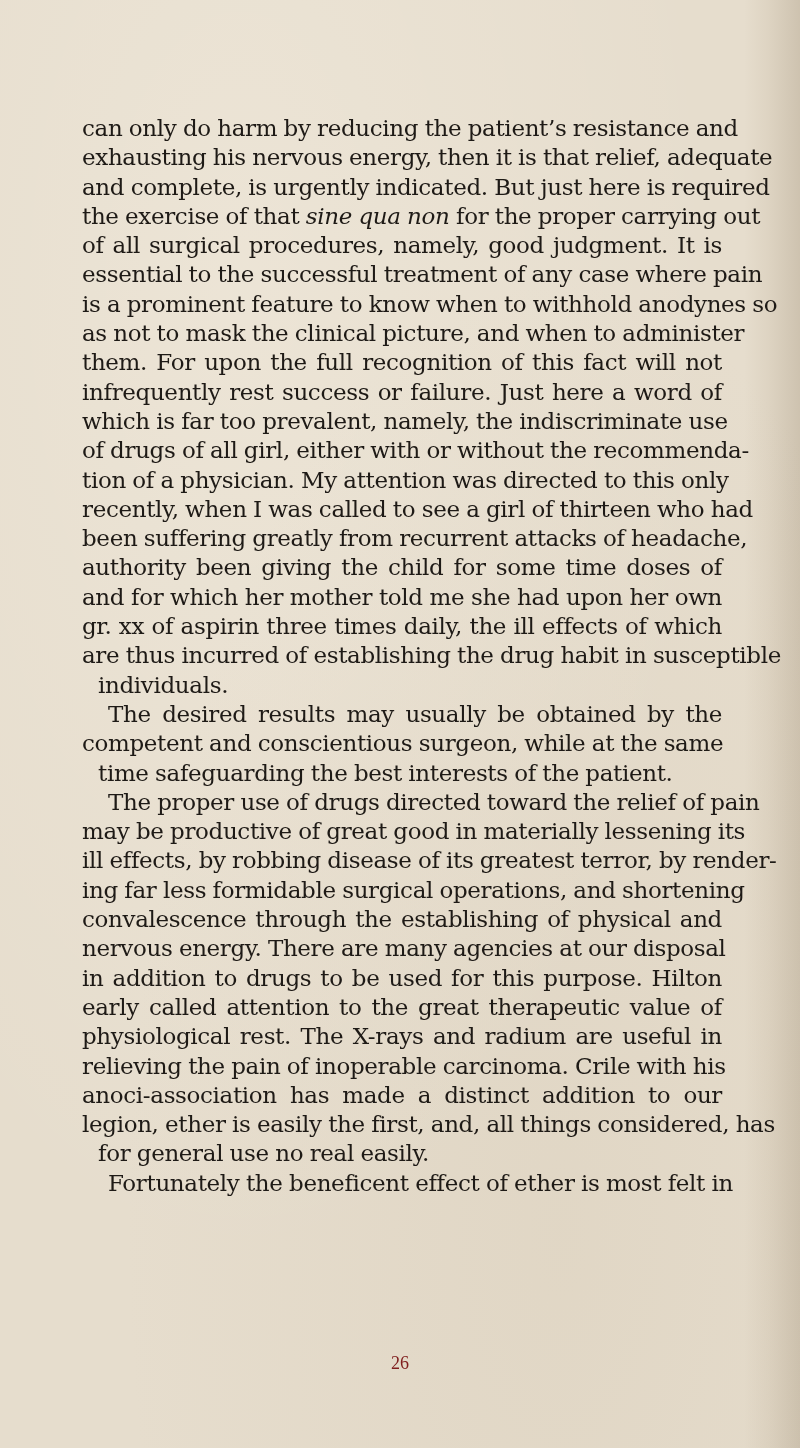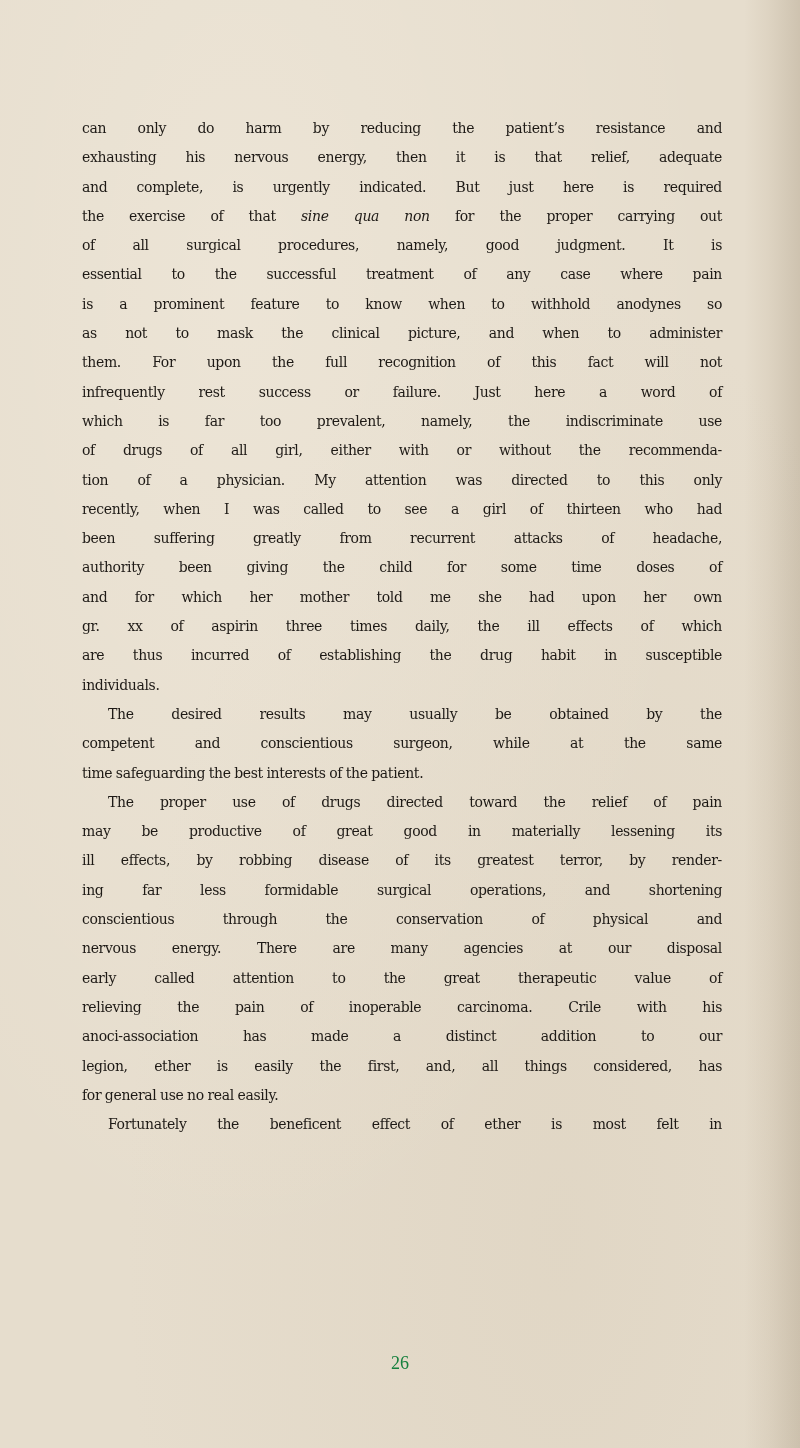--- a/index.html
+++ b/index.html
@@ -21,45 +21,46 @@
     }
     .page {
       position: absolute;
       left: 82px;
       top: 114px;
       width: 640px;
     }
     .line {
       height: 29.3px;
       line-height: 29.3px;
-      font-size: 14px;
+      font-size: 23px;
       white-space: nowrap;
       text-align: justify;
       text-align-last: justify;
       letter-spacing: -0.35px;
       word-spacing: -0.5px;
     }
     .line.last {
       text-align-last: left;
+      margin-left: 16px;
     }
     .line.indent {
       padding-left: 26px;
     }
     .line em {
     }
     .page-number {
       position: absolute;
       left: 0;
       width: 800px;
       top: 1352px;
       text-align: center;
       font-size: 18px;
       line-height: 22px;
       font-family: "Liberation Serif", "DejaVu Serif", serif;
-      color: #15803d;
+      color: #7f1d1d;
     }
   </style>
 </head>
 <body>
 
 <div class="page">
   <div class="line">can only do harm by reducing the patient’s resistance and</div>
   <div class="line">exhausting his nervous energy, then it is that relief, adequate</div>
   <div class="line">and complete, is urgently indicated.  But just here is required</div>
   <div class="line"><span>the exercise of that </span><em>sine qua non</em><span> for the proper carrying out</span></div>
@@ -79,23 +80,25 @@
   <div class="line">gr. xx of aspirin three times daily, the ill effects of which</div>
   <div class="line">are thus incurred of establishing the drug habit in susceptible</div>
   <div class="line last">individuals.</div>
   <div class="line indent">The desired results may usually be obtained by the</div>
   <div class="line">competent and conscientious surgeon, while at the same</div>
   <div class="line last">time safeguarding the best interests of the patient.</div>
   <div class="line indent">The proper use of drugs directed toward the relief of pain</div>
   <div class="line">may be productive of great good in materially lessening its</div>
   <div class="line">ill effects, by robbing disease of its greatest terror, by render-</div>
   <div class="line">ing far less formidable surgical operations, and shortening</div>
-  <div class="line">conscientious through the conservation of physical and</div>
+  <div class="line">convalescence through the establishing of physical and</div>
   <div class="line">nervous energy.  There are many agencies at our disposal</div>
+  <div class="line">in addition to drugs to be used for this purpose.  Hilton</div>
   <div class="line">early called attention to the great therapeutic value of</div>
+  <div class="line">physiological rest.  The X-rays and radium are useful in</div>
   <div class="line">relieving the pain of inoperable carcinoma.  Crile with his</div>
   <div class="line">anoci-association has made a distinct addition to our</div>
   <div class="line">legion, ether is easily the first, and, all things considered, has</div>
   <div class="line last">for general use no real easily.</div>
   <div class="line indent">Fortunately the beneficent effect of ether is most felt in</div>
 </div>
 
 <div class="page-number">26</div>
 
 </body></html>

